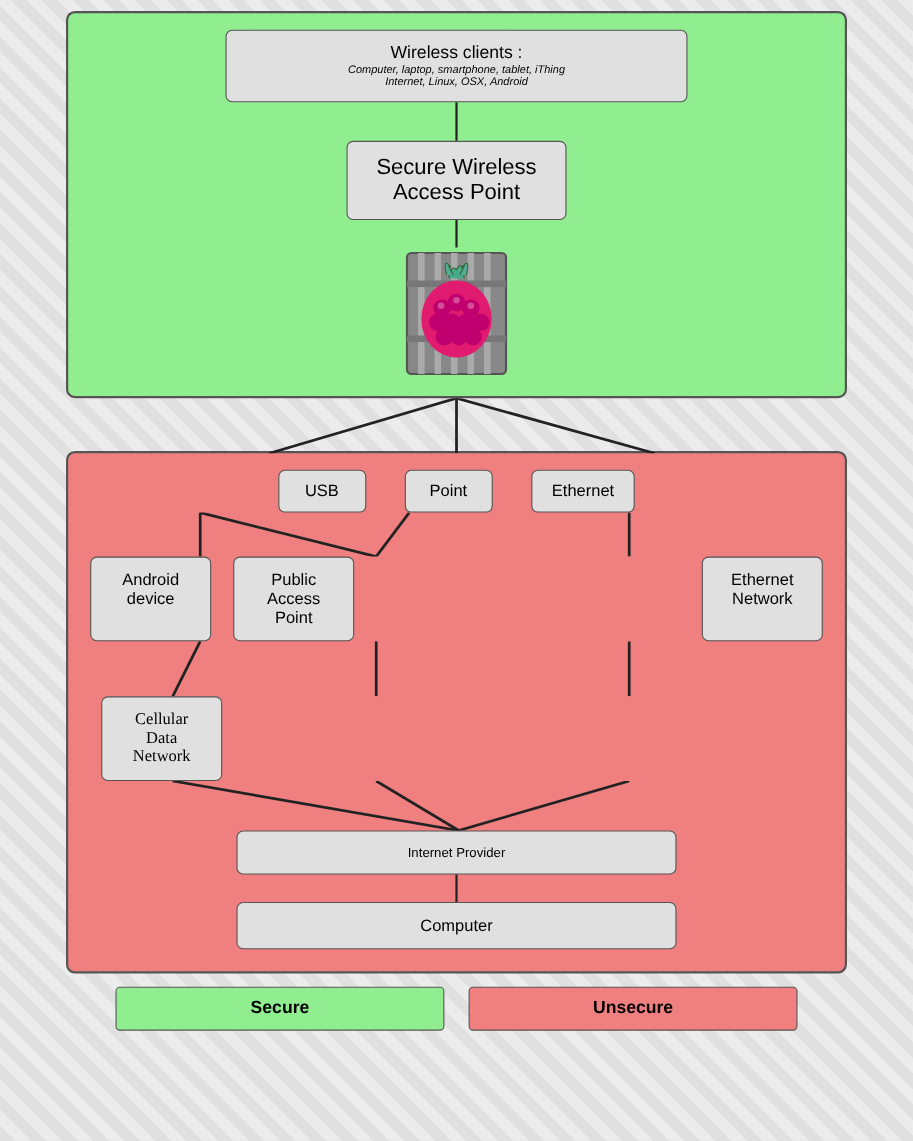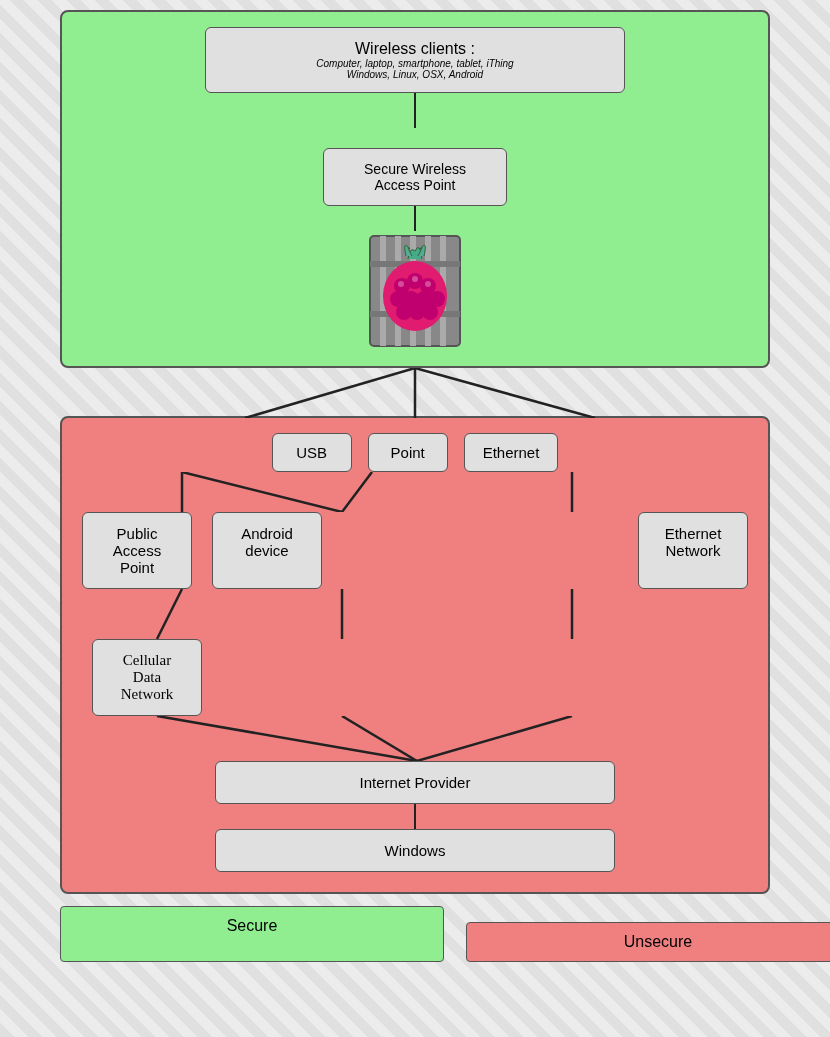--- a/index.html
+++ b/index.html
@@ -19,21 +19,21 @@
       flex-direction: column;
       align-items: center;
       position: relative;
     }
 
     .main-container {
       width: 710px;
       margin-top: 10px;
       display: flex;
       flex-direction: column;
-      align-items: flex-start;
+      align-items: center;
     }
 
     
     .secure-section {
       background: #90ee90;
       border: 2px solid #555;
       border-radius: 8px;
       width: 100%;
       padding: 15px;
       display: flex;
@@ -58,46 +58,45 @@
     .wireless-clients-box .subtitle {
       font-size: 10px;
       font-style: italic;
     }
 
     
     .secure-ap-box {
       background: #e0e0e0;
       border: 1.5px solid #555;
       border-radius: 6px;
-      width: 184px;
+      width: 200px;
       padding: 12px 20px;
       text-align: center;
-      font-size: 14px;
-      margin-top: 20px;
+      font-size: 20px;
     }
 
     
     .unsecure-section {
       background: #f08080;
       border: 2px solid #555;
       border-radius: 8px;
       width: 100%;
       padding: 15px 20px 20px 20px;
       display: flex;
       flex-direction: column;
       align-items: center;
       margin-top: -2px;
     }
 
     
     .top-row {
       display: flex;
       flex-direction: row;
       justify-content: center;
-      gap: 16px;
+      gap: 35px;
       width: 100%;
     }
 
     .node-box {
       background: #e0e0e0;
       border: 1.5px solid #555;
       border-radius: 6px;
       padding: 10px 18px;
       text-align: center;
       font-size: 15px;
@@ -124,81 +123,81 @@
       min-width: 110px;
     }
 
     .internet-provider-box {
       background: #e0e0e0;
       border: 1.5px solid #555;
       border-radius: 6px;
       width: 400px;
       padding: 12px 20px;
       text-align: center;
-      font-size: 15px;
+      font-size: 12px;
     }
 
     .internet-box {
       background: #e0e0e0;
       border: 1.5px solid #555;
       border-radius: 6px;
       width: 400px;
       padding: 12px 20px;
       text-align: center;
       font-size: 15px;
     }
 
     
     .legend-row {
       display: flex;
       flex-direction: row;
-      width: 790px;
+      width: 620px;
       margin-top: 12px;
       gap: 12px;
+      font-weight: bold;
     }
     .legend-secure {
       background: #90ee90;
       border: 1.5px solid #555;
       border-radius: 4px;
       flex: 1;
       text-align: center;
       padding: 10px;
       font-size: 16px;
     }
     .legend-unsecure {
       background: #f08080;
       border: 1.5px solid #555;
       border-radius: 4px;
       flex: 1;
       text-align: center;
       padding: 10px;
       font-size: 16px;
       margin-left: 10px;
-      margin-top: 16px;
     }
 
     
     .rpi-svg-container {
       width: 110px;
       height: 120px;
       position: relative;
     }
 
   </style>
 </head>
 <body>
 
 <div class="main-container">
 
   <div class="secure-section">
 
     <div class="wireless-clients-box">
       <div class="title">Wireless clients :</div>
       <div class="subtitle">Computer, laptop, smartphone, tablet, iThing</div>
-      <div class="subtitle">Windows, Linux, OSX, Android</div>
+      <div class="subtitle">Internet, Linux, OSX, Android</div>
     </div>
 
     <div style="width:2px;height:35px;background:#222;margin:0 auto;"></div>
 
     <div class="secure-ap-box">
       <span>Secure Wireless<br>Access Point</span>
     </div>
 
     <div style="width:2px;height:25px;background:#222;margin:0 auto;"></div>
 
@@ -264,22 +263,22 @@
 
         <line x1="100" y1="0" x2="260" y2="40" stroke="#222" stroke-width="2.5"></line>
 
         <line x1="290" y1="0" x2="260" y2="40" stroke="#222" stroke-width="2.5"></line>
 
         <line x1="490" y1="0" x2="490" y2="40" stroke="#222" stroke-width="2.5"></line>
       </svg>
     </div>
 
     <div class="second-row">
+      <div class="node-box-tall">Android<br>device</div>
       <div class="node-box-tall">Public<br>Access<br>Point</div>
-      <div class="node-box-tall">Android<br>device</div>
       <div style="flex:1;"></div>
       <div class="node-box-tall">Ethernet<br>Network</div>
     </div>
 
     <div style="position:relative;width:100%;">
       <svg width="670" height="50" style="display:block;margin:0 auto;">
 
         <line x1="100" y1="0" x2="75" y2="50" stroke="#222" stroke-width="2.5"></line>
 
         <line x1="260" y1="0" x2="260" y2="50" stroke="#222" stroke-width="2.5"></line>
@@ -300,20 +299,20 @@
         <line x1="260" y1="0" x2="335" y2="45" stroke="#222" stroke-width="2.5"></line>
 
         <line x1="490" y1="0" x2="335" y2="45" stroke="#222" stroke-width="2.5"></line>
       </svg>
     </div>
 
     <div class="internet-provider-box">Internet Provider</div>
 
     <div style="width:2px;height:25px;background:#222;margin:0 auto;"></div>
 
-    <div class="internet-box">Windows</div>
+    <div class="internet-box">Computer</div>
   </div>
 
   <div class="legend-row">
     <div class="legend-secure">Secure</div>
     <div class="legend-unsecure">Unsecure</div>
   </div>
 </div>
 
 </body></html>

